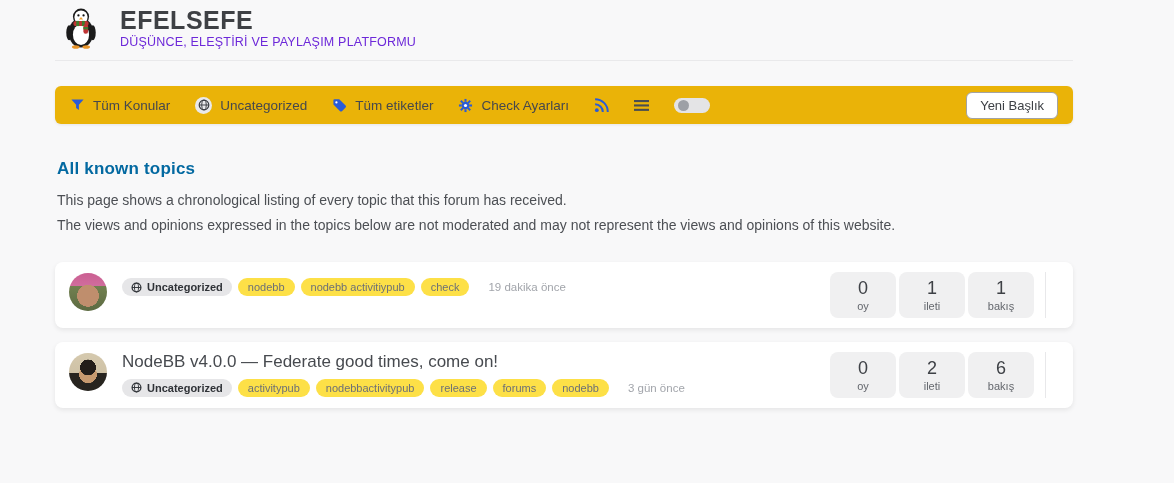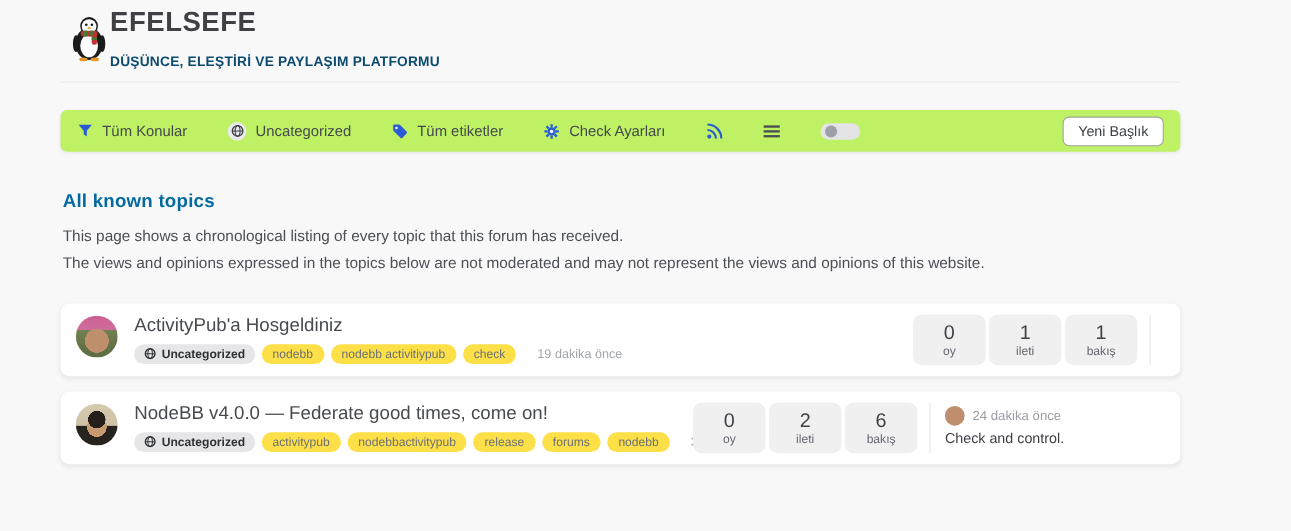--- a/index.html
+++ b/index.html
@@ -2,29 +2,29 @@
 <html><head>
 <meta charset="utf-8">
 <style>
   * { margin:0; padding:0; box-sizing:border-box; }
   html,body { background:#f3f3f4; }
   .page {
     width:1174px; height:483px; background:#f8f8f9; position:relative;
     font-family:"Liberation Sans", sans-serif; overflow:hidden;
   }
   
-  .brand { display:flex; align-items:center; gap:0; padding:7px 0 0 62px; }
+  .brand { display:flex; align-items:flex-end; gap:20px; padding:7px 0 0 62px; }
   .brand-logo { width:38px; height:42px; flex:0 0 auto; }
   .brand-title { font-size:25px; font-weight:bold; color:#3e4044; letter-spacing:.5px; line-height:1.05; }
-  .brand-sub { font-size:12.5px; font-weight:bold; color:#0c4a6e; margin-top:16px; letter-spacing:.2px; }
+  .brand-sub { font-size:12.5px; font-weight:normal; color:#6d28d9; margin-top:2px; letter-spacing:.2px; }
   .header-divider { width:1018px; margin:11px 0 0 55px; border-top:1px solid #e9e9eb; }
   
   .toolbar {
-    width:1018px; height:38px; margin:25px 0 0 55px; background:#bef264; border-radius:6px;
-    box-shadow:0 1px 3px rgba(0,0,0,.08); display:flex; align-items:center; padding:0 15px; gap:37px;justify-content:space-between;
+    width:1018px; height:38px; margin:25px 0 0 55px; background:#eab308; border-radius:6px;
+    box-shadow:0 1px 3px rgba(0,0,0,.08); display:flex; align-items:center; padding:0 15px; gap:25px;justify-content:space-between;
   }
   .tool-item { display:flex; align-items:center; gap:8px; font-size:13.5px; font-weight:500; color:#46484d; cursor:pointer; white-space:nowrap; }
   .icon-svg { display:block; }
   .globe-bg { width:17px; height:17px; background:#e9e9eb; border-radius:50%; display:flex; align-items:center; justify-content:center; }
   .toggle { width:36px; height:15px; border-radius:8px; background:#e4e4e6; position:relative; cursor:pointer; }
   .toggle-knob { width:11px; height:11px; border-radius:50%; background:#9da0a6; position:absolute; left:4px; top:2px; }
   .new-topic-btn {
     margin-left:auto; background:#fff; border:1px solid #a3a3a3; border-radius:6px;
     padding:5px 13px; font-size:13px; color:#3d4045; font-family:inherit; cursor:pointer;
   }
@@ -181,21 +181,20 @@
 
   <div class="page-heading">All known topics</div>
   <p class="page-desc">This page shows a chronological listing of every topic that this forum has received.</p>
   <p class="page-desc">The views and opinions expressed in the topics below are not moderated and may not represent the views and opinions of this website.</p>
 
   <div class="topic-list">
 
     <div class="topic-card">
       <span class="avatar avatar-1"></span>
       <div class="topic-main">
-        <div class="topic-title">ActivityPub'a Hosgeldiniz</div>
         <div class="topic-meta">
           <span class="cat-badge">
             <svg class="icon-svg" width="11" height="11" viewBox="0 0 14 14">
               <circle cx="7" cy="7" r="5.6" fill="none" stroke="#2f3237" stroke-width="1.6"></circle>
               <ellipse cx="7" cy="7" rx="2.6" ry="5.6" fill="none" stroke="#2f3237" stroke-width="1.2"></ellipse>
               <line x1="1.4" y1="7" x2="12.6" y2="7" stroke="#2f3237" stroke-width="1.2"></line>
             </svg>
             <span>Uncategorized</span>
           </span>
           <span class="tag">nodebb</span>
@@ -250,23 +249,16 @@
         <div class="stat">
           <span class="stat-num">2</span>
           <span class="stat-label">ileti</span>
         </div>
         <div class="stat">
           <span class="stat-num">6</span>
           <span class="stat-label">bakış</span>
         </div>
       </div>
       <div class="v-divider"></div>
-      <div class="aside">
-        <div class="aside-line1">
-          <span class="mini-avatar avatar-1"></span>
-          <span>24 dakika önce</span>
-        </div>
-        <div class="aside-line2">Check and control.</div>
-      </div>
     </div>
 
   </div>
 </div>
 
 </body></html>

